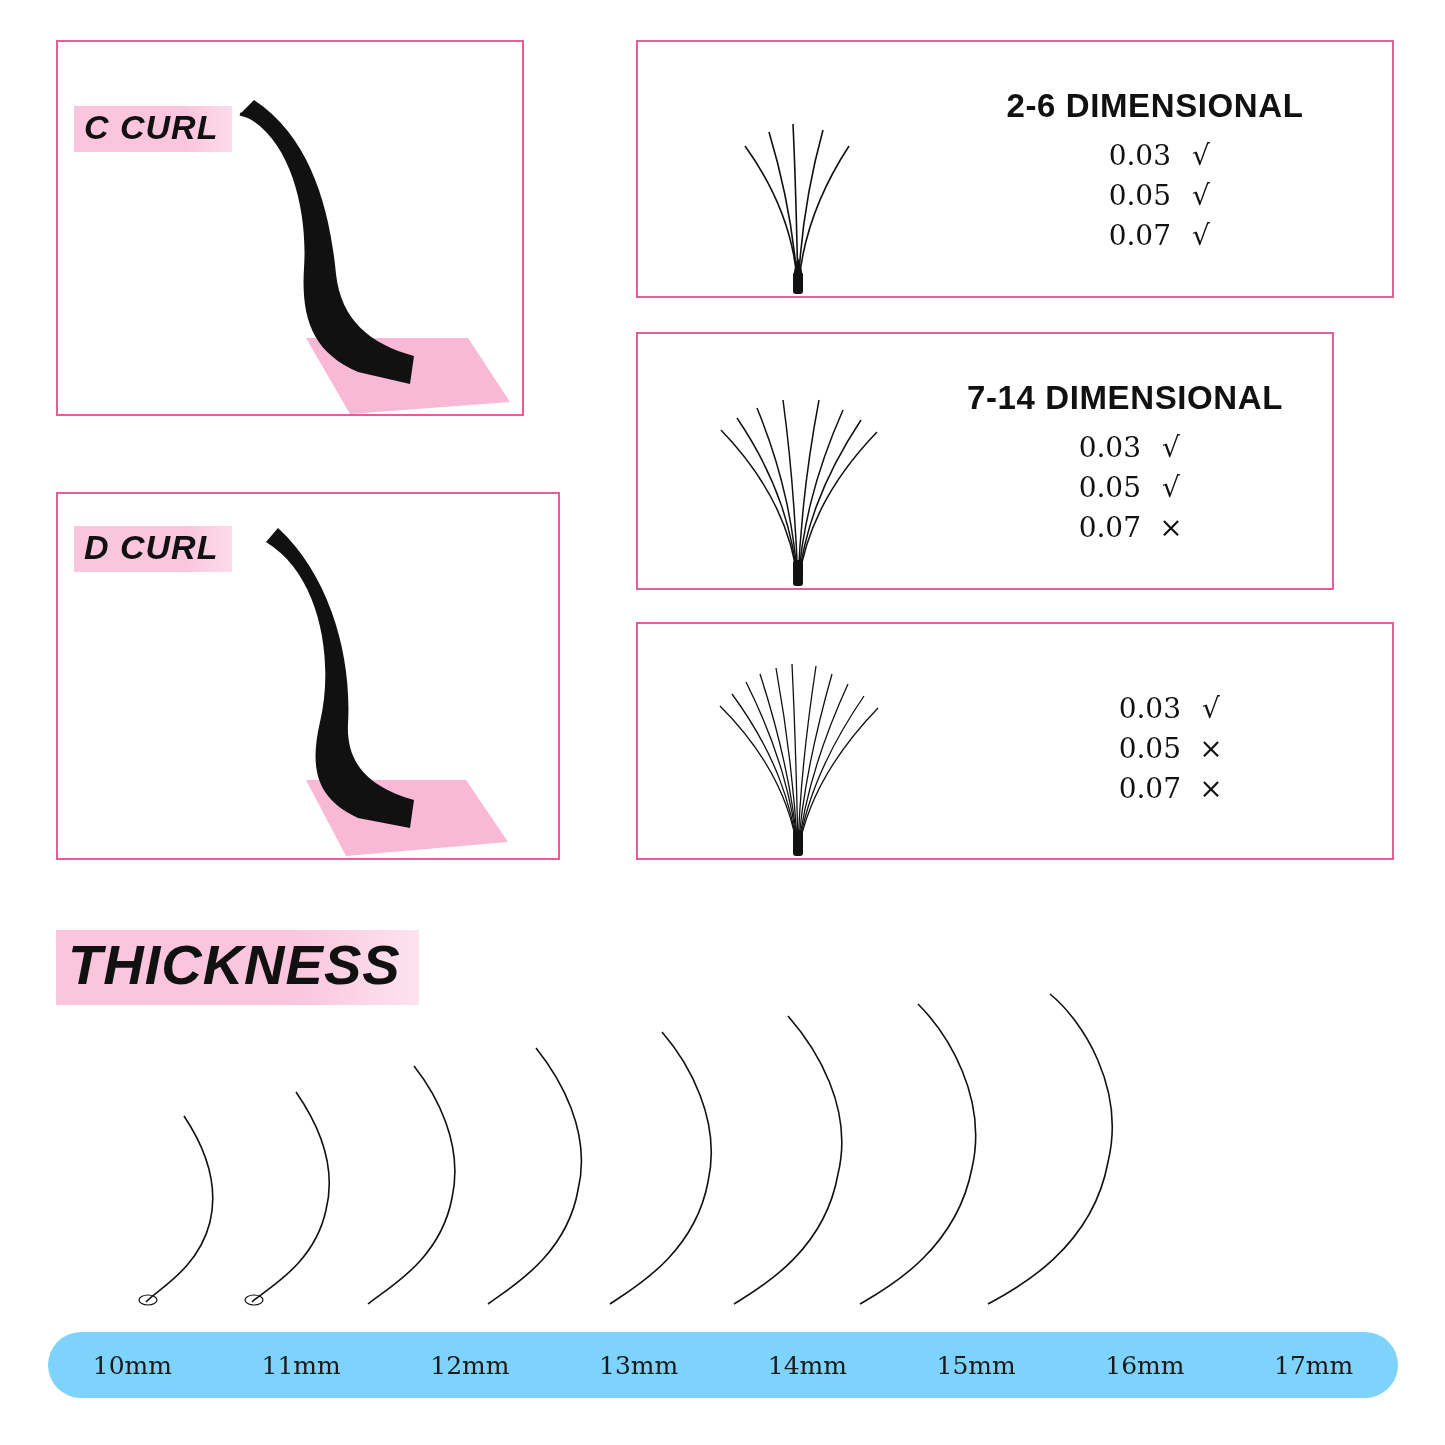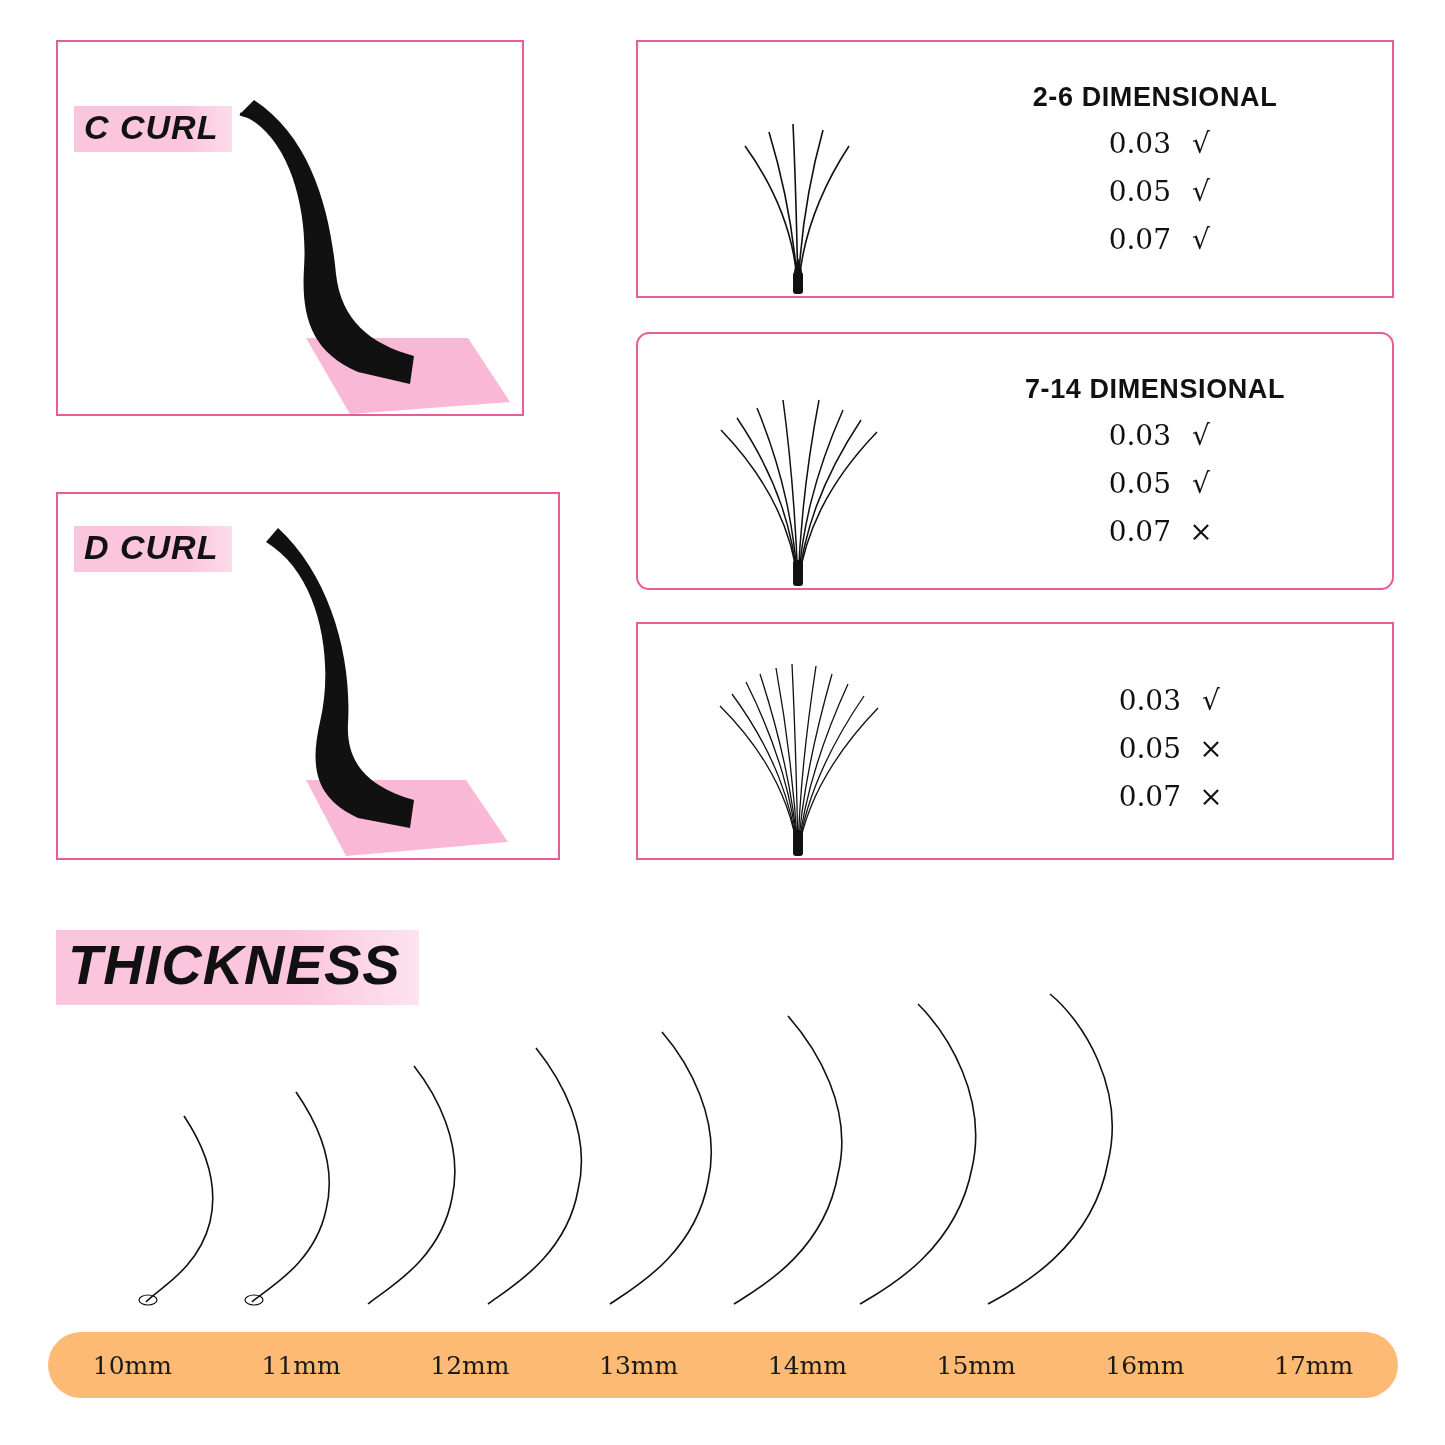--- a/index.html
+++ b/index.html
@@ -46,30 +46,30 @@
     font-size: 56px;
     letter-spacing: 1px;
     color: #111111;
     white-space: nowrap;
     line-height: 1.05;
   }
 
   
   .dim-title {
     font-weight: 700;
-    font-size: 27px;
+    font-size: 33px;
     letter-spacing: .6px;
     color: #111;
     text-align: center;
   }
   .dim-rows {
     margin-top: 14px;
     display: flex;
     flex-direction: column;
-    gap: 15px;
+    gap: 7px;
     align-items: center;
   }
   .dim-row {
     display: flex;
     align-items: baseline;
     font-family: "DejaVu Serif", serif;
     font-size: 28px;
     color: #111;
   }
   .dim-row .val { width: 92px; text-align: right; }
@@ -79,21 +79,21 @@
     font-size: 28px;
   }
 
   
   .strip {
     position: absolute;
     left: 48px;
     top: 1332px;
     width: 1350px;
     height: 66px;
-    background: #fdba74;
+    background: #7dd3fc;
     border-radius: 33px;
     display: flex;
     align-items: center;
   }
   .strip-item {
     flex: 1 1 0;
     text-align: center;
     font-family: "DejaVu Serif", serif;
     font-size: 25px;
     color: #1a1a1a;
@@ -147,21 +147,21 @@
         <span class="mark">√</span>
       </div>
       <div class="dim-row">
         <span class="val">0.07</span>
         <span class="mark">√</span>
       </div>
     </div>
   </div>
 </div>
 
-<div class="panel" style="left:636px; top:332px; width:758px; height:258px; display:flex; align-items:center;border-radius:13px;">
+<div class="panel" style="left:636px; top:332px; width:698px; height:258px; display:flex; align-items:center;">
   <div style="width:320px; display:flex; justify-content:center; align-items:flex-end; height:100%;">
     <svg class="lash-fan" width="250" height="220" viewBox="0 0 250 220">
       <g stroke="#111111" fill="none" stroke-width="1.5">
         <path d="M125,215 C120,168 100,116 48,62"></path>
         <path d="M125,215 C120,166 106,112 64,50"></path>
         <path d="M125,215 C121,164 112,108 84,40"></path>
         <path d="M125,215 C123,162 120,106 110,32"></path>
         <path d="M125,215 C127,162 132,106 146,32"></path>
         <path d="M125,215 C129,164 140,110 170,42"></path>
         <path d="M125,215 C131,166 147,114 188,52"></path>

